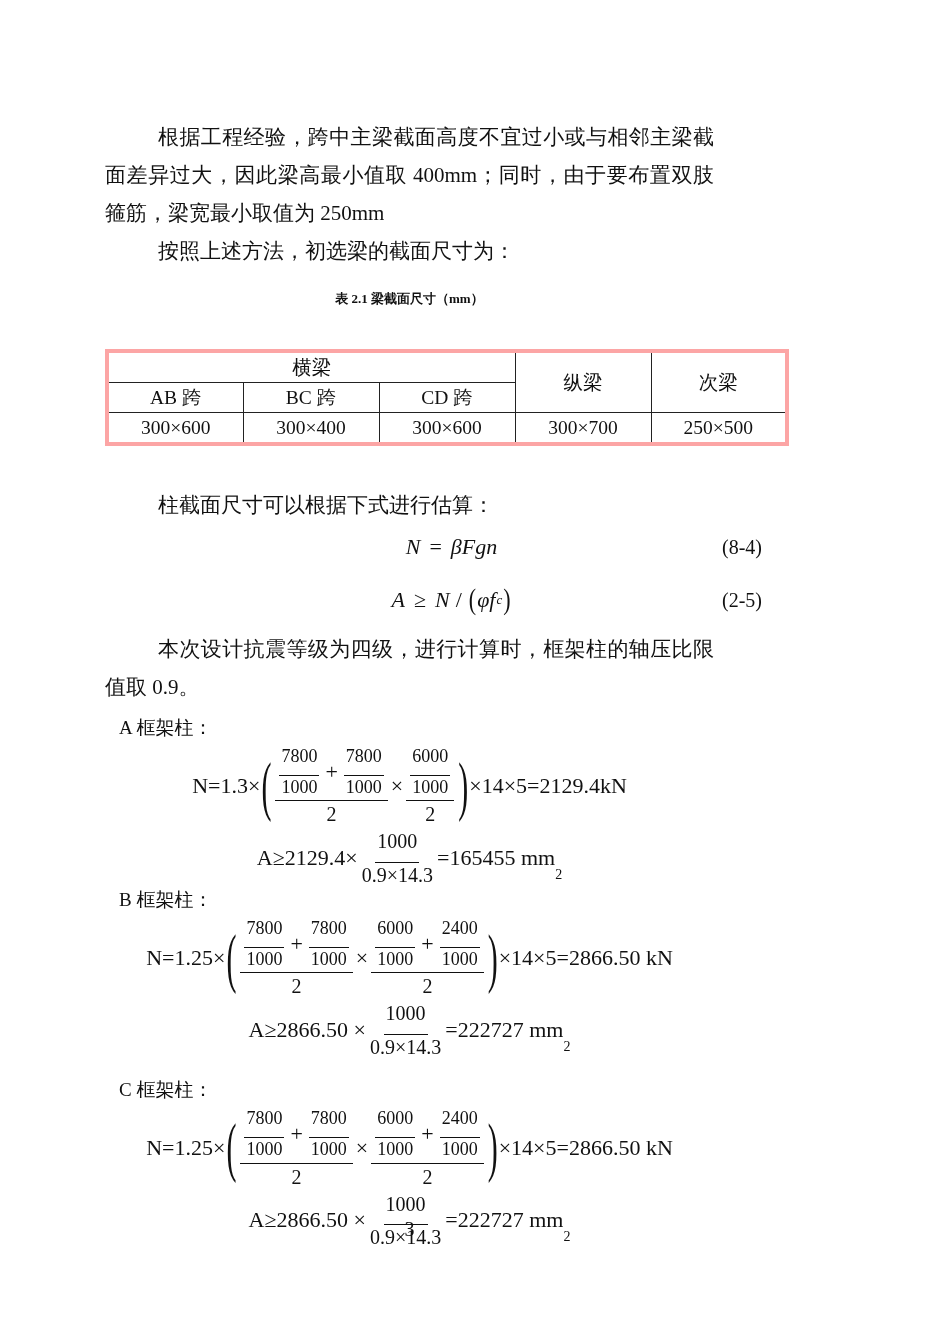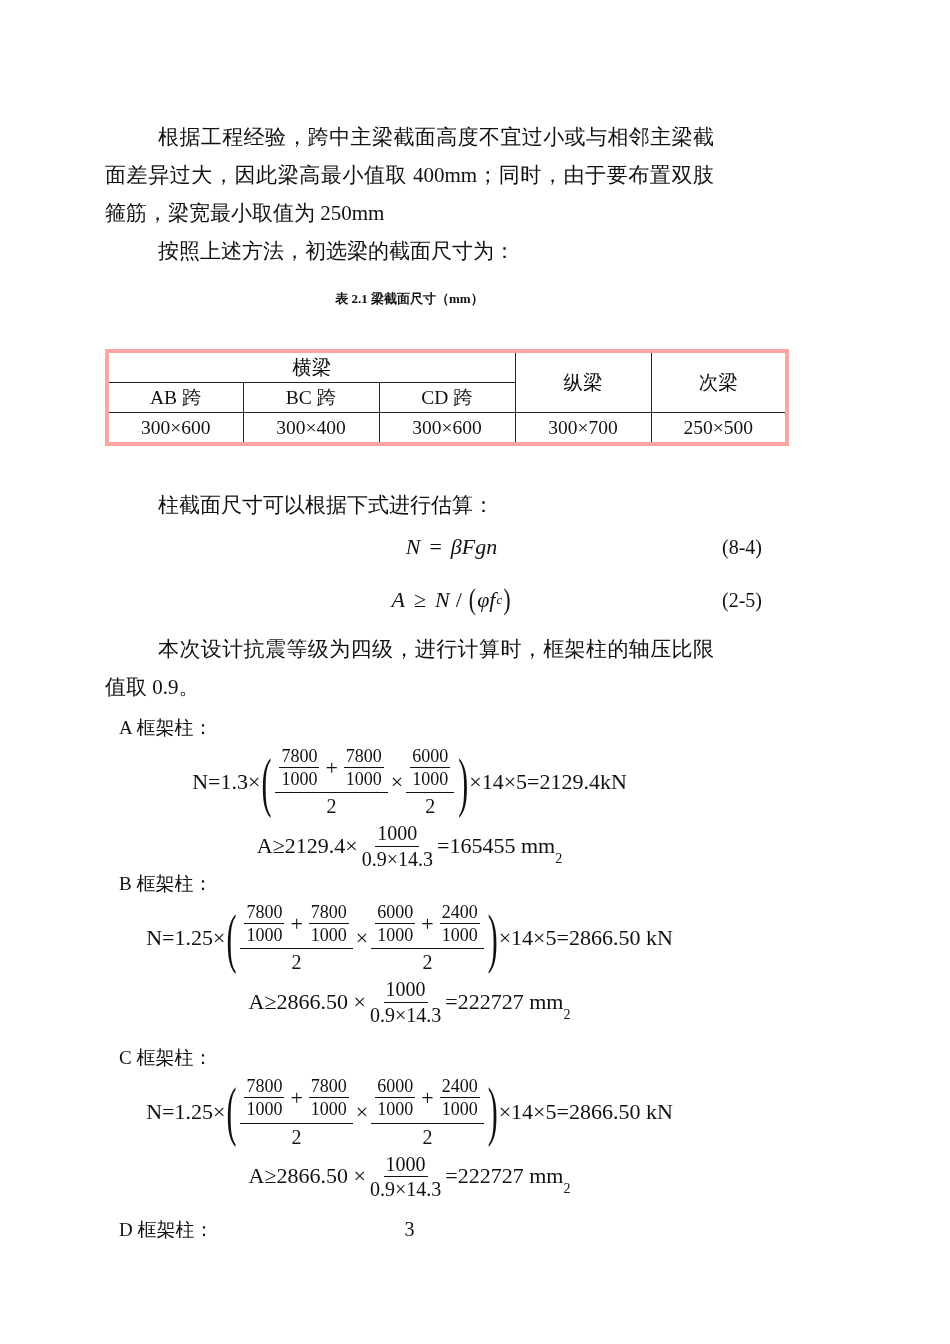--- a/index.html
+++ b/index.html
@@ -31,21 +31,21 @@
   .collabel { font-size:19px; line-height:28px; margin:8px 0 0 14px; }
   .mathline { display:flex; align-items:center; justify-content:center; font-size:22px; margin-top:4px; }
   .m { white-space:pre; }
   .paren-big { display:inline-block; font-size:30px; transform:scaleY(2.15); margin:0 1px; font-weight:300; }
 
   .bigfrac { display:inline-flex; flex-direction:column; align-items:center; margin:0 3px; }
   .bfn { display:flex; align-items:center; gap:6px; padding:0 4px 3px 4px; border-bottom:1.6px solid #111; }
   .bfd { font-size:20px; padding-top:2px; }
 
   .frac { display:inline-flex; flex-direction:column; align-items:center; font-size:18px; line-height:1.12; }
-  .frac .fn { border-bottom:1.6px solid #111; padding:0 2px 1px 2px; }
+  .frac .fn { border-bottom:1.6px solid #111; padding:0 2px 9px 2px; }
   .frac .fd { padding-top:1px; }
 
   .aline { margin-top:4px; }
   .aline .frac { font-size:20px; margin:0 4px; }
   .msub { font-size:14px; align-self:flex-end; padding-bottom:3px; }
 
   .pagenum { position:absolute; top:1218px; left:0; width:100%; text-align:center; font-size:20px; }
 </style>
 </head>
 <body>
@@ -232,16 +232,15 @@
   <div class="mathline aline">
     <span class="m">A≥2866.50 ×</span>
     <span class="frac">
         <span class="fn">1000</span>
         <span class="fd">0.9×14.3</span>
       </span>
     <span class="m">=222727 mm</span>
     <span class="msub">2</span>
   </div>
 
-  <div class="collabel" style="margin-top:16px;">D 框架柱：</div>
 
   <div class="pagenum">3</div>
 </div>
 
 </body></html>

